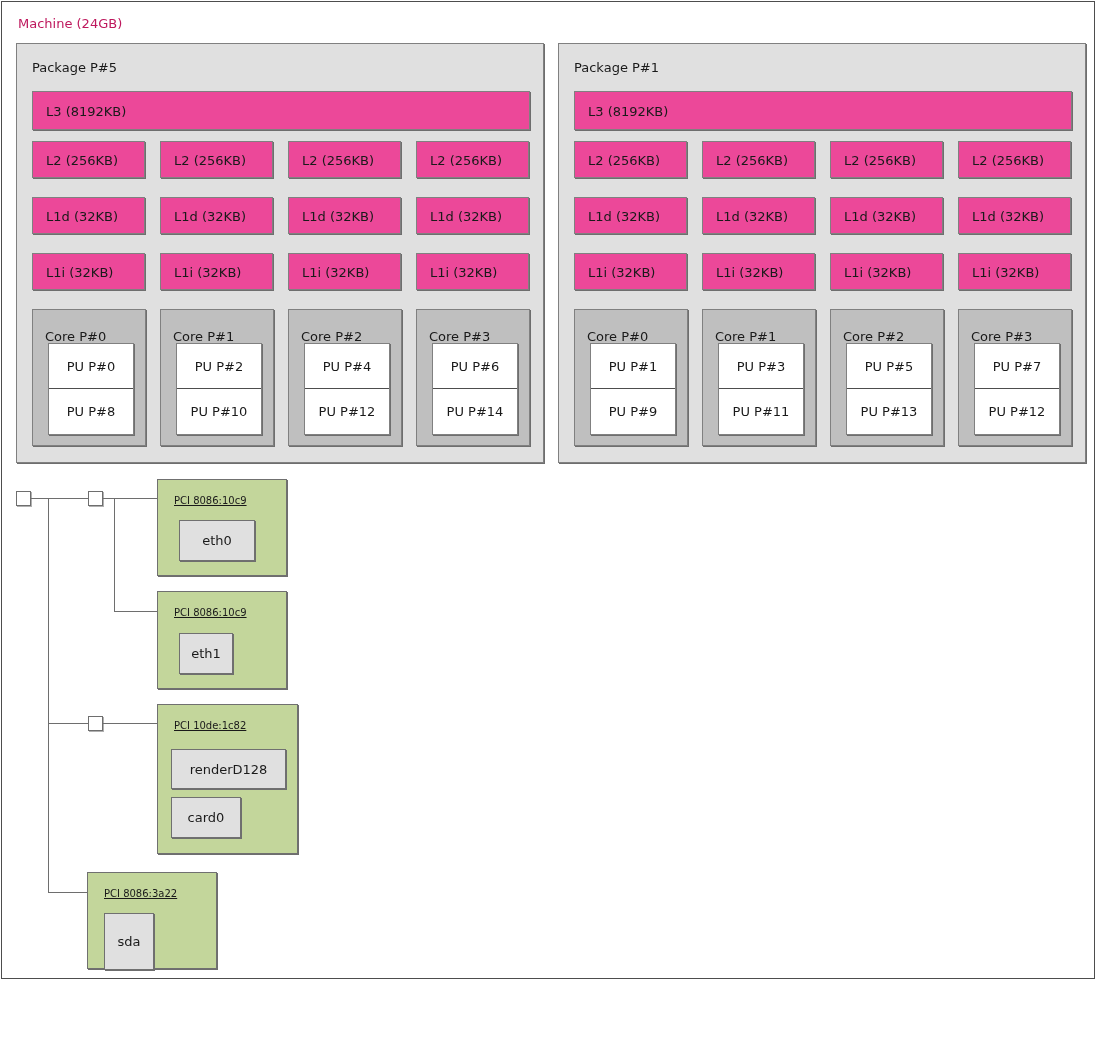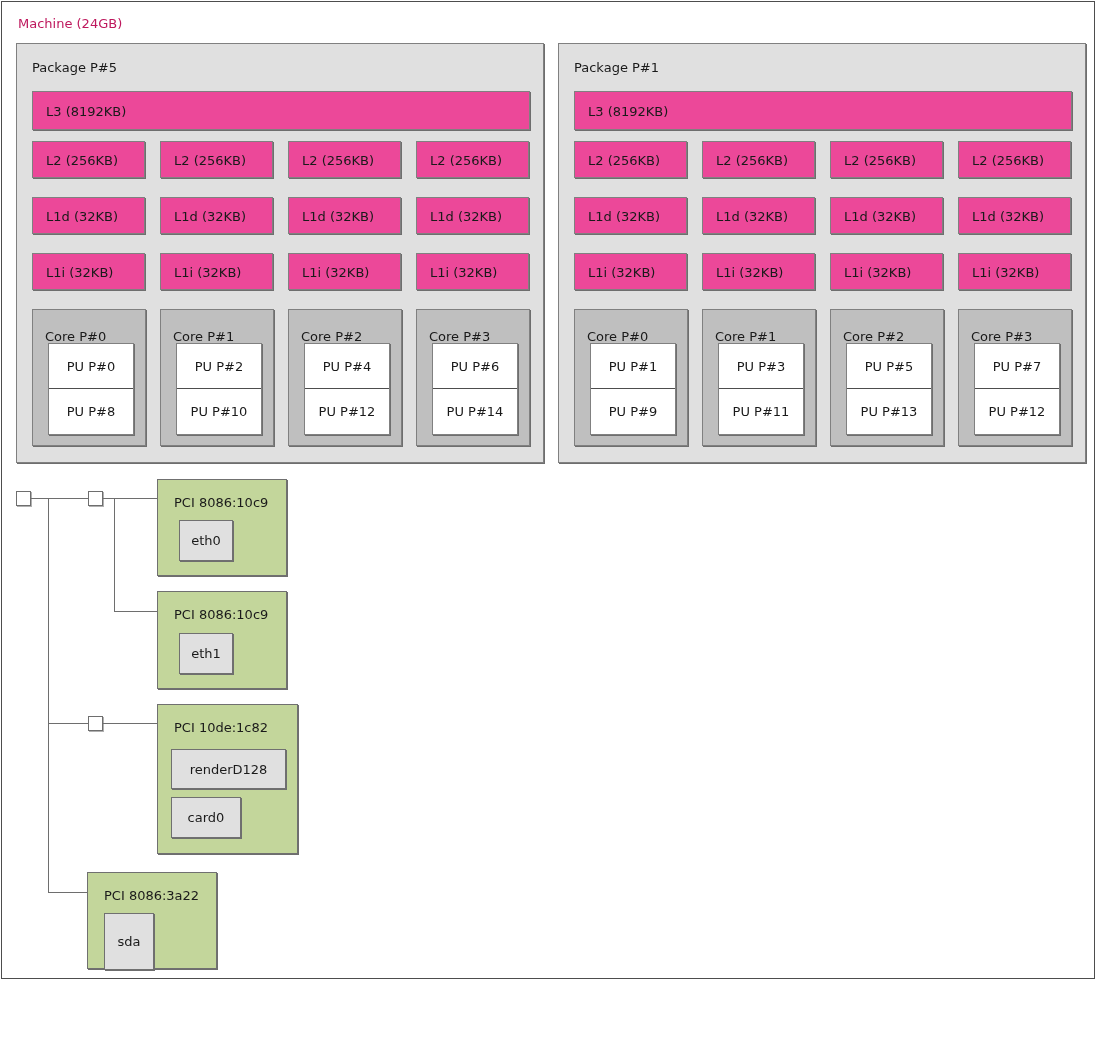--- a/index.html
+++ b/index.html
@@ -148,22 +148,23 @@
 
   
   .pci {
     background: #c3d69b;
     border: 1px solid #707070;
     box-shadow: 1px 1px 0 #6e6e6e;
   }
   .pci-label {
     position: absolute;
     left: 16px; top: 15px;
-    font-size: 13px;
-    white-space: nowrap;
+    font-size: 10px;
+    white-space: nowrap;
+    text-decoration: underline;
   }
   .osdev {
     position: absolute;
     background: #e0e0e0;
     border: 1px solid #707070;
     box-shadow: 1px 1px 0 #6e6e6e;
     display: flex;
     align-items: center;
     justify-content: center;
     font-size: 13px;
@@ -358,21 +359,21 @@
     <div class="line hline" style="left:112px; top:609px; width:43px;"></div>
 
     <div class="line hline" style="left:46px; top:721px; width:40px;"></div>
     <div class="bridge" style="left:86px; top:714px;"></div>
     <div class="line hline" style="left:101px; top:721px; width:54px;"></div>
 
     <div class="line hline" style="left:46px; top:890px; width:39px;"></div>
 
     <div class="abs pci" style="left:155px; top:477px; width:130px; height:97px;">
       <span class="pci-label">PCI 8086:10c9</span>
-      <div class="osdev" style="left:21px; top:40px; width:54px; height:41px;">eth0</div>
+      <div class="osdev" style="left:21px; top:40px; width:76px; height:41px;">eth0</div>
     </div>
 
     <div class="abs pci" style="left:155px; top:589px; width:130px; height:98px;">
       <span class="pci-label">PCI 8086:10c9</span>
       <div class="osdev" style="left:21px; top:41px; width:54px; height:41px;">eth1</div>
     </div>
 
     <div class="abs pci" style="left:155px; top:702px; width:141px; height:150px;text-align:center;">
       <span class="pci-label">PCI 10de:1c82</span>
       <div class="osdev" style="left:13px; top:44px; width:115px; height:40px;">renderD128</div>

